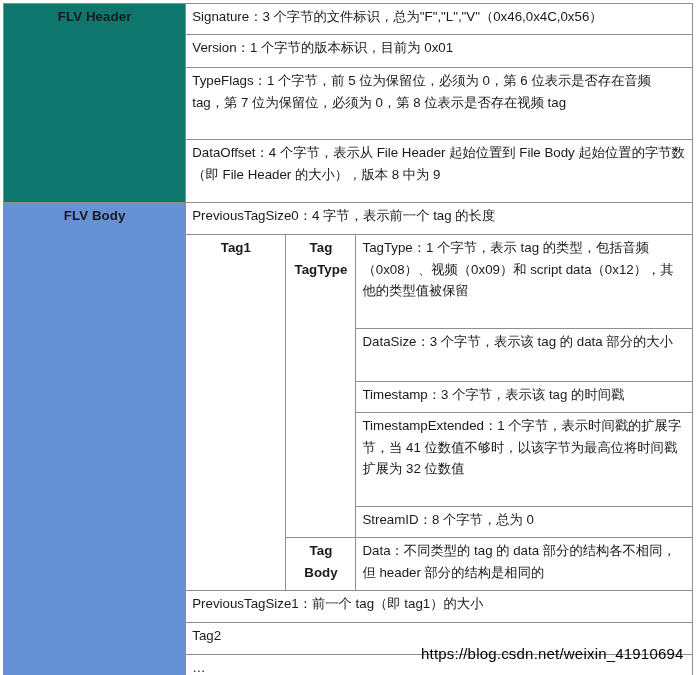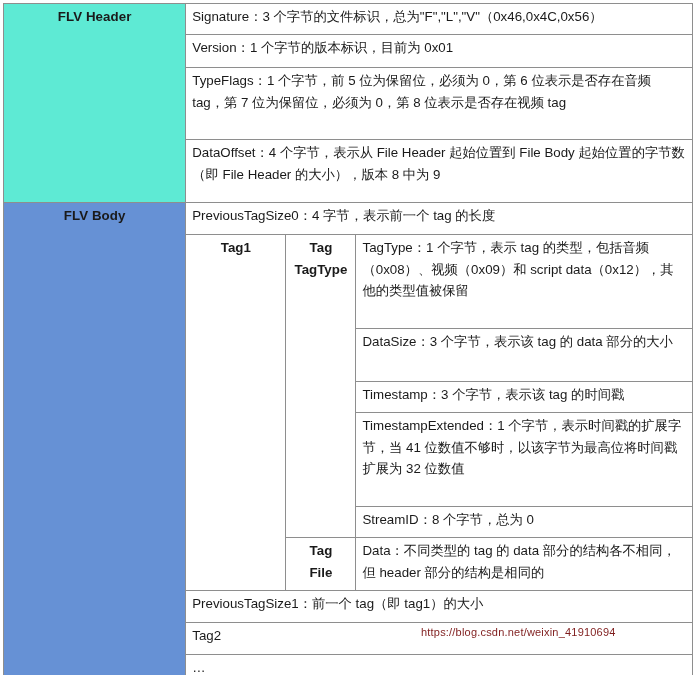--- a/index.html
+++ b/index.html
@@ -43,42 +43,42 @@
   
   td.section {
     text-align: center;
     vertical-align: middle;
     font-weight: bold;
     font-size: 14.5px;
     color: #d4271b;
     letter-spacing: 0.1px;
     padding: 0;
   }
-  td.section.header-sec { background: #5eead4; }
+  td.section.header-sec { background: #0f766e; }
   td.section.body-sec   { background: #6691d5; }
 
   
   td.mid {
     text-align: center;
     vertical-align: middle;
     font-size: 13.3px;
     padding: 0 2px;
     font-weight: bold;
   }
 
   td.detail {
     vertical-align: middle;
   }
 
   .watermark {
     position: absolute;
     left: 421px;
-    top: 626px;
-    font-size: 11px;
-    color: #7f1d1d;
+    top: 645px;
+    font-size: 15px;
+    color: #000000;
     letter-spacing: 0.2px;
     white-space: nowrap;
     pointer-events: none;
     font-family: "Liberation Sans", "DejaVu Sans", sans-serif;
   }
 
   .ellipsis-cell {
     color: #333;
     letter-spacing: 1px;
   }
@@ -133,21 +133,21 @@
       <tr>
         <td class="detail" style="height:88px">TimestampExtended：1 个字节，表示时间戳的扩展字节，当 41 位数值不够时，以该字节为最高位将时间戳扩展为 32 位数值</td>
       </tr>
       <tr>
         <td class="detail" style="height:25px">StreamID：8 个字节，总为 0</td>
       </tr>
 
       <tr>
         <td class="mid">
           <span>Tag</span><br>
-          <span>File</span>
+          <span>Body</span>
         </td>
         <td class="detail" style="height:47px">Data：不同类型的 tag 的 data 部分的结构各不相同，但 header 部分的结构是相同的</td>
       </tr>
 
       <tr>
         <td class="detail" colspan="3" style="height:26px">PreviousTagSize1：前一个 tag（即 tag1）的大小</td>
       </tr>
       <tr>
         <td class="detail" colspan="3" style="height:26px">Tag2</td>
       </tr>

